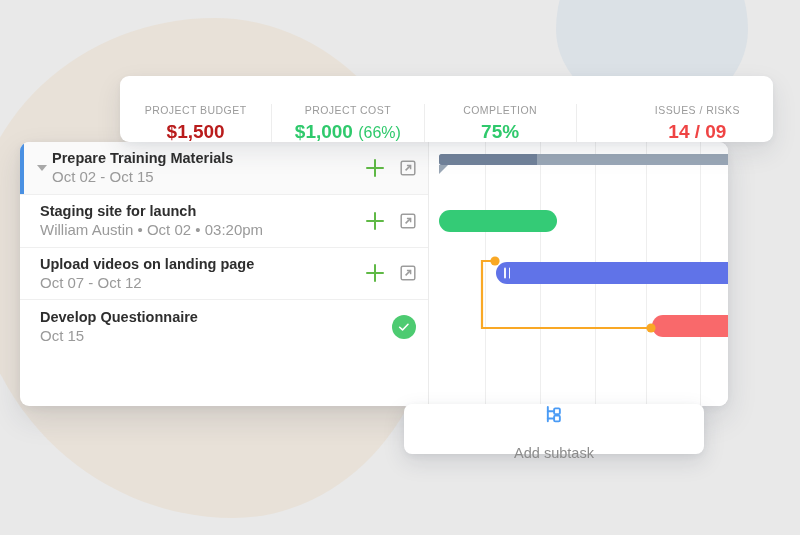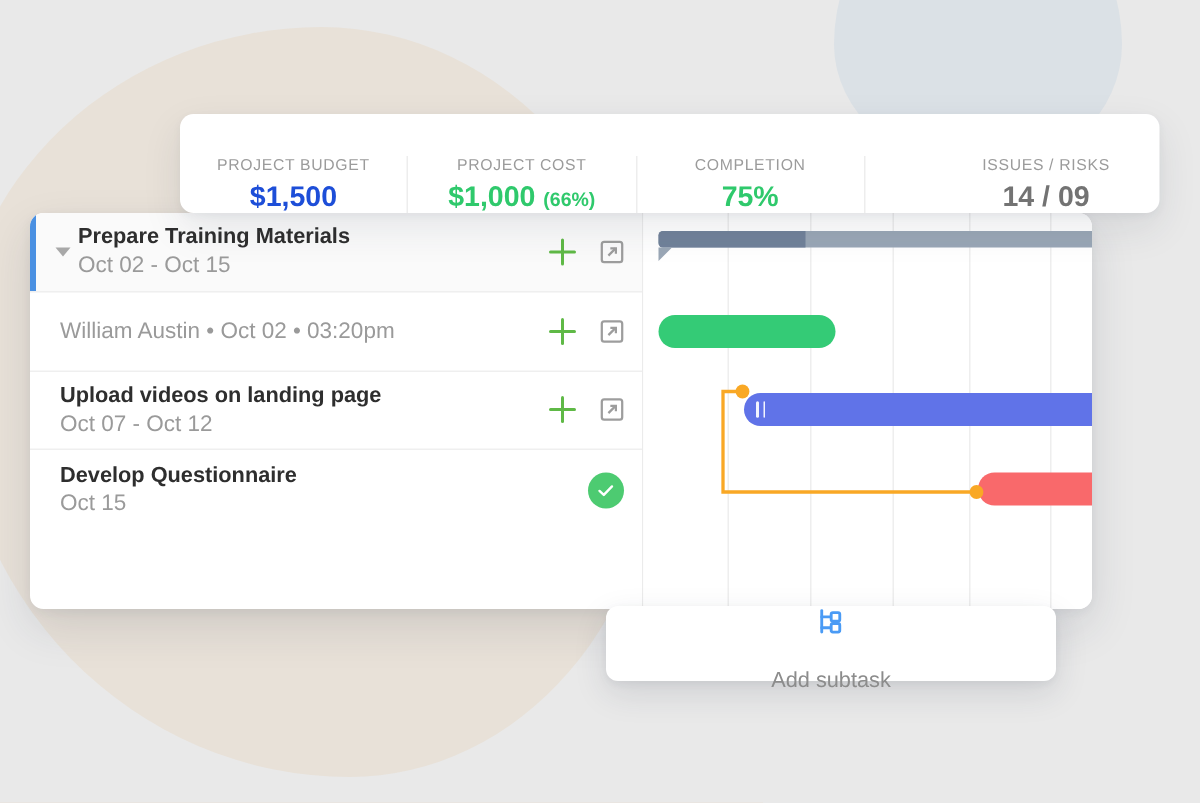--- a/index.html
+++ b/index.html
@@ -69,28 +69,28 @@
   .kpi-label {
     font-size: 10.5px;
     letter-spacing: .45px;
     color: #9b9b9b;
     text-transform: uppercase;
     white-space: nowrap;
   }
   .kpi-value {
     font-size: 19px;
     font-weight: bold;
-    color: #1d4ed8;
+    color: #b91c1c;
     white-space: nowrap;
   }
   .kpi-value.green { color: #2fc96c; }
-  .kpi-value.orange { color: #737373; }
+  .kpi-value.orange { color: #ef4444; }
   .kpi-sub {
-    font-size: 13px;
-    font-weight: bold;
+    font-size: 16px;
+    font-weight: normal;
   }
 
   
   .gantt-panel {
     position: absolute;
     left: 20px;
     top: 142px;
     width: 708px;
     height: 264px;
     background: #ffffff;
@@ -366,20 +366,21 @@
             <rect x="1.2" y="1.2" width="13.6" height="13.6" rx="1.6" fill="none" stroke="#9d9d9d" stroke-width="1.5"></rect>
             <path d="M5.6 10.4 L10.4 5.6" stroke="#9d9d9d" stroke-width="1.5" fill="none"></path>
             <path d="M6.9 5.5 L10.6 5.5 L10.6 9.2" stroke="#9d9d9d" stroke-width="1.5" fill="none" stroke-linejoin="miter"></path>
           </svg>
         </span>
       </div>
     </div>
 
     <div class="task-row">
       <div class="task-text">
+        <div class="task-title">Staging site for launch</div>
         <div class="task-meta">William Austin • Oct 02 • 03:20pm</div>
       </div>
       <div class="task-actions">
         <span class="icon-plus"></span>
         <span class="icon-external">
           <svg viewBox="0 0 16 16" width="16" height="16">
             <rect x="1.2" y="1.2" width="13.6" height="13.6" rx="1.6" fill="none" stroke="#9d9d9d" stroke-width="1.5"></rect>
             <path d="M5.6 10.4 L10.4 5.6" stroke="#9d9d9d" stroke-width="1.5" fill="none"></path>
             <path d="M6.9 5.5 L10.6 5.5 L10.6 9.2" stroke="#9d9d9d" stroke-width="1.5" fill="none" stroke-linejoin="miter"></path>
           </svg>

